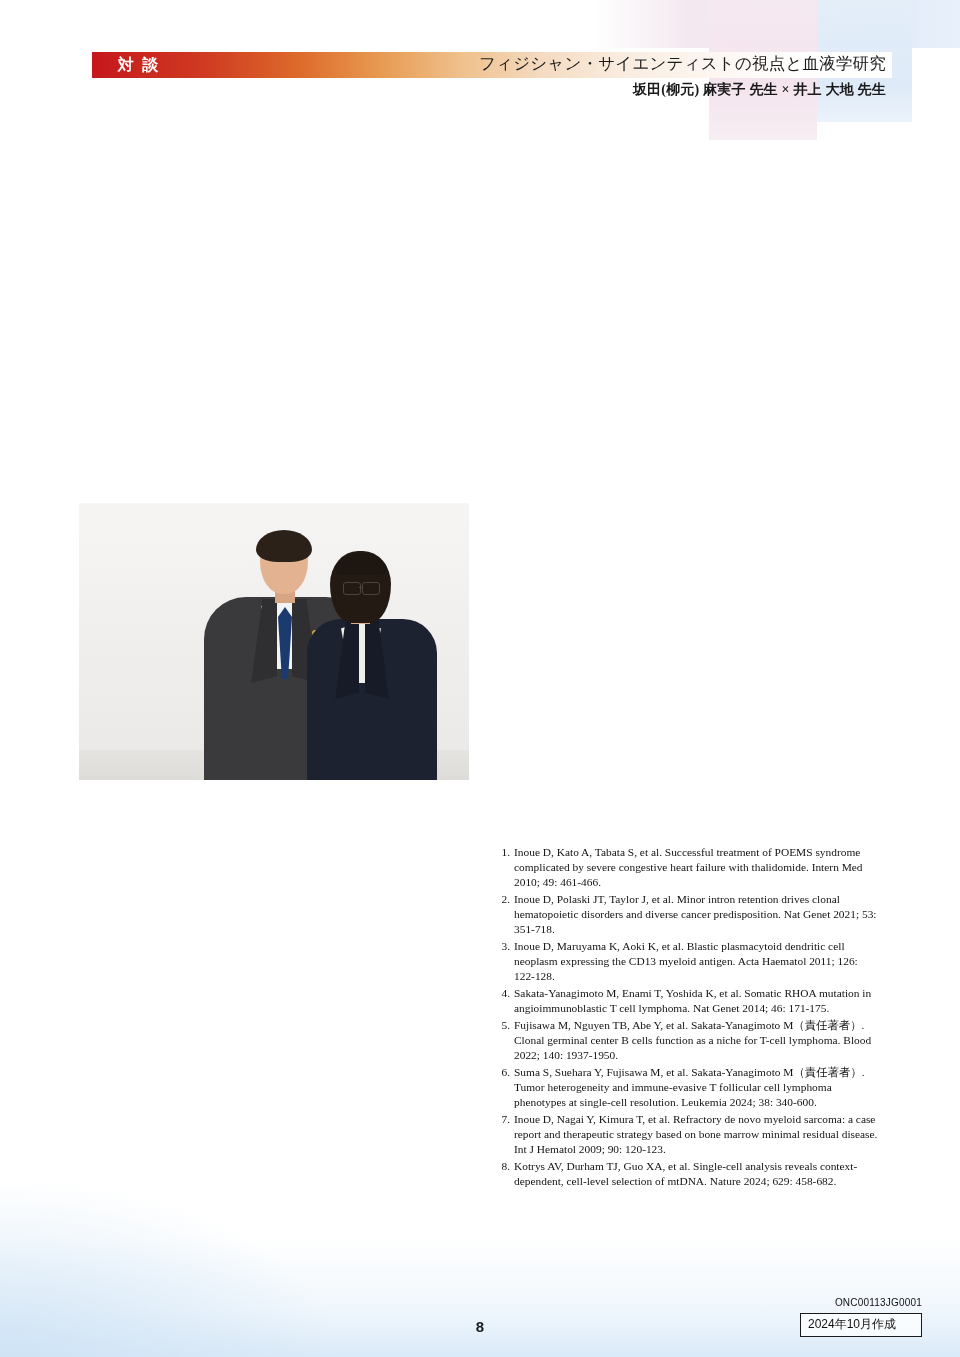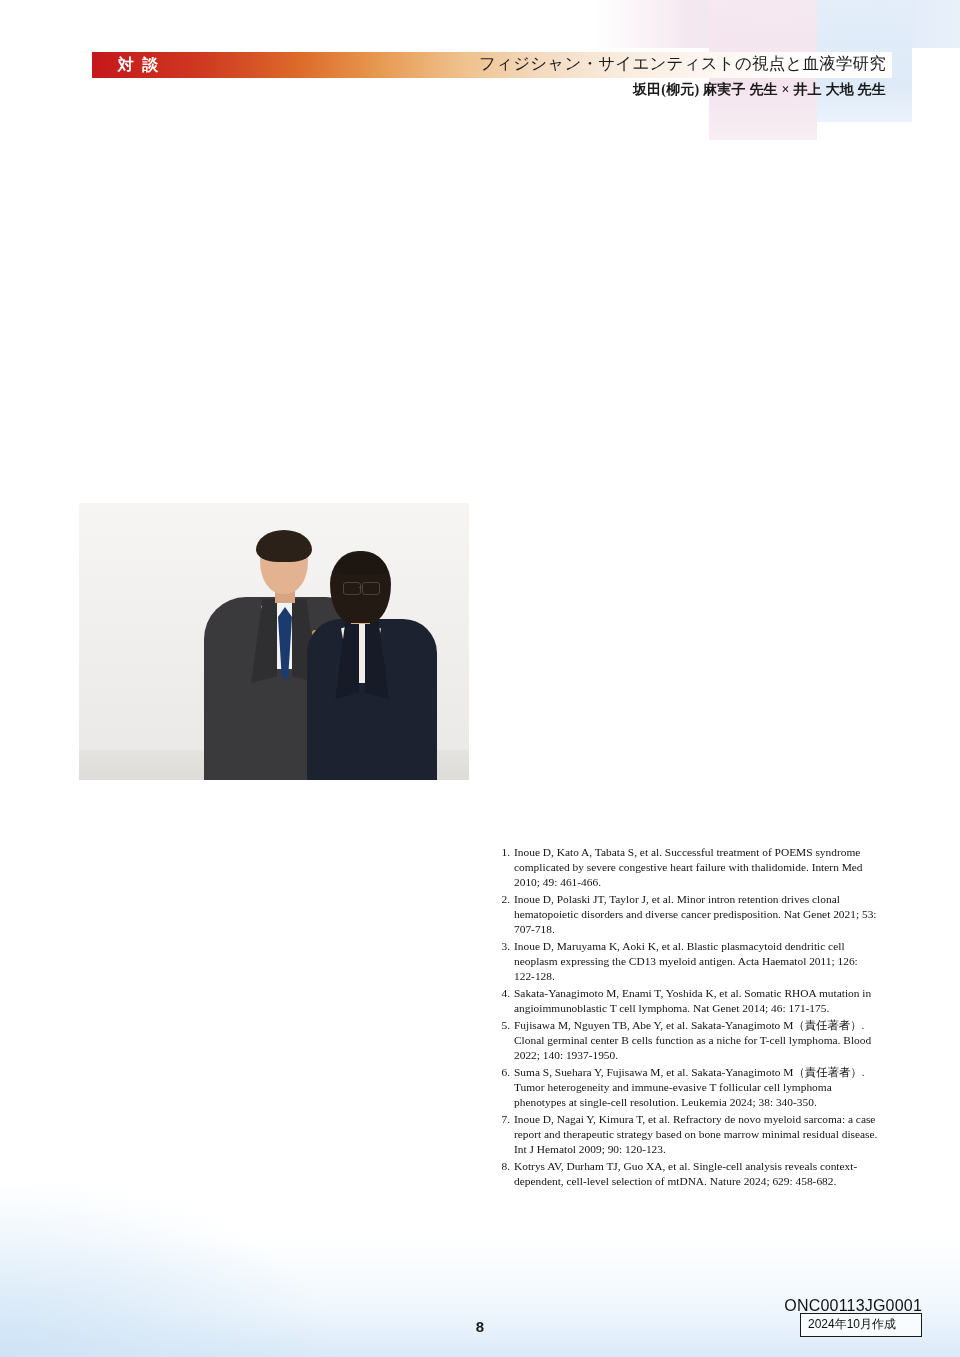--- a/index.html
+++ b/index.html
@@ -296,21 +296,21 @@
     text-align: center;
     font-family: "Liberation Sans", sans-serif;
     font-size: 15px;
     font-weight: bold;
     color: #1a1a1a;
   }
   .doc-code {
     position: absolute;
     right: 38px; top: 1297px;
     font-family: "Liberation Sans", sans-serif;
-    font-size: 16px;
+    font-size: 10px;
     color: #111111;
     letter-spacing: .2px;
   }
   .date-box {
     position: absolute;
     right: 38px; top: 1313px;
     border: 1px solid #1a1a1a;
     padding: 2px 25px 3px 7px;
     font-family: "Liberation Sans", sans-serif;
     font-size: 12px;
@@ -363,37 +363,37 @@
     <div class="pB-glass-bridge"></div>
   </div>
 
   <div class="refs">
     <div class="ref-item">
       <div class="ref-num">1.</div>
       <div class="ref-text">Inoue D, Kato A, Tabata S, et al. Successful treatment of POEMS syndrome complicated by severe congestive heart failure with thalidomide. Intern Med 2010; 49: 461-466.</div>
     </div>
     <div class="ref-item">
       <div class="ref-num">2.</div>
-      <div class="ref-text">Inoue D, Polaski JT, Taylor J, et al. Minor intron retention drives clonal hematopoietic disorders and diverse cancer predisposition. Nat Genet 2021; 53: 707-718.</div>
+      <div class="ref-text">Inoue D, Polaski JT, Taylor J, et al. Minor intron retention drives clonal hematopoietic disorders and diverse cancer predisposition. Nat Genet 2021; 53: 351-718.</div>
     </div>
     <div class="ref-item">
       <div class="ref-num">3.</div>
       <div class="ref-text">Inoue D, Maruyama K, Aoki K, et al. Blastic plasmacytoid dendritic cell neoplasm expressing the CD13 myeloid antigen. Acta Haematol 2011; 126: 122-128.</div>
     </div>
     <div class="ref-item">
       <div class="ref-num">4.</div>
       <div class="ref-text">Sakata-Yanagimoto M, Enami T, Yoshida K, et al. Somatic RHOA mutation in angioimmunoblastic T cell lymphoma. Nat Genet 2014; 46: 171-175.</div>
     </div>
     <div class="ref-item">
       <div class="ref-num">5.</div>
       <div class="ref-text">Fujisawa M, Nguyen TB, Abe Y, et al. Sakata-Yanagimoto M（責任著者）. Clonal germinal center B cells function as a niche for T-cell lymphoma. Blood 2022; 140: 1937-1950.</div>
     </div>
     <div class="ref-item">
       <div class="ref-num">6.</div>
-      <div class="ref-text">Suma S, Suehara Y, Fujisawa M, et al. Sakata-Yanagimoto M（責任著者）. Tumor heterogeneity and immune-evasive T follicular cell lymphoma phenotypes at single-cell resolution. Leukemia 2024; 38: 340-350.</div>
+      <div class="ref-text">Suma S, Suehara Y, Fujisawa M, et al. Sakata-Yanagimoto M（責任著者）. Tumor heterogeneity and immune-evasive T follicular cell lymphoma phenotypes at single-cell resolution. Leukemia 2024; 38: 340-600.</div>
     </div>
     <div class="ref-item">
       <div class="ref-num">7.</div>
       <div class="ref-text">Inoue D, Nagai Y, Kimura T, et al. Refractory de novo myeloid sarcoma: a case report and therapeutic strategy based on bone marrow minimal residual disease. Int J Hematol 2009; 90: 120-123.</div>
     </div>
     <div class="ref-item">
       <div class="ref-num">8.</div>
       <div class="ref-text">Kotrys AV, Durham TJ, Guo XA, et al. Single-cell analysis reveals context-dependent, cell-level selection of mtDNA. Nature 2024; 629: 458-682.</div>
     </div>
   </div>

